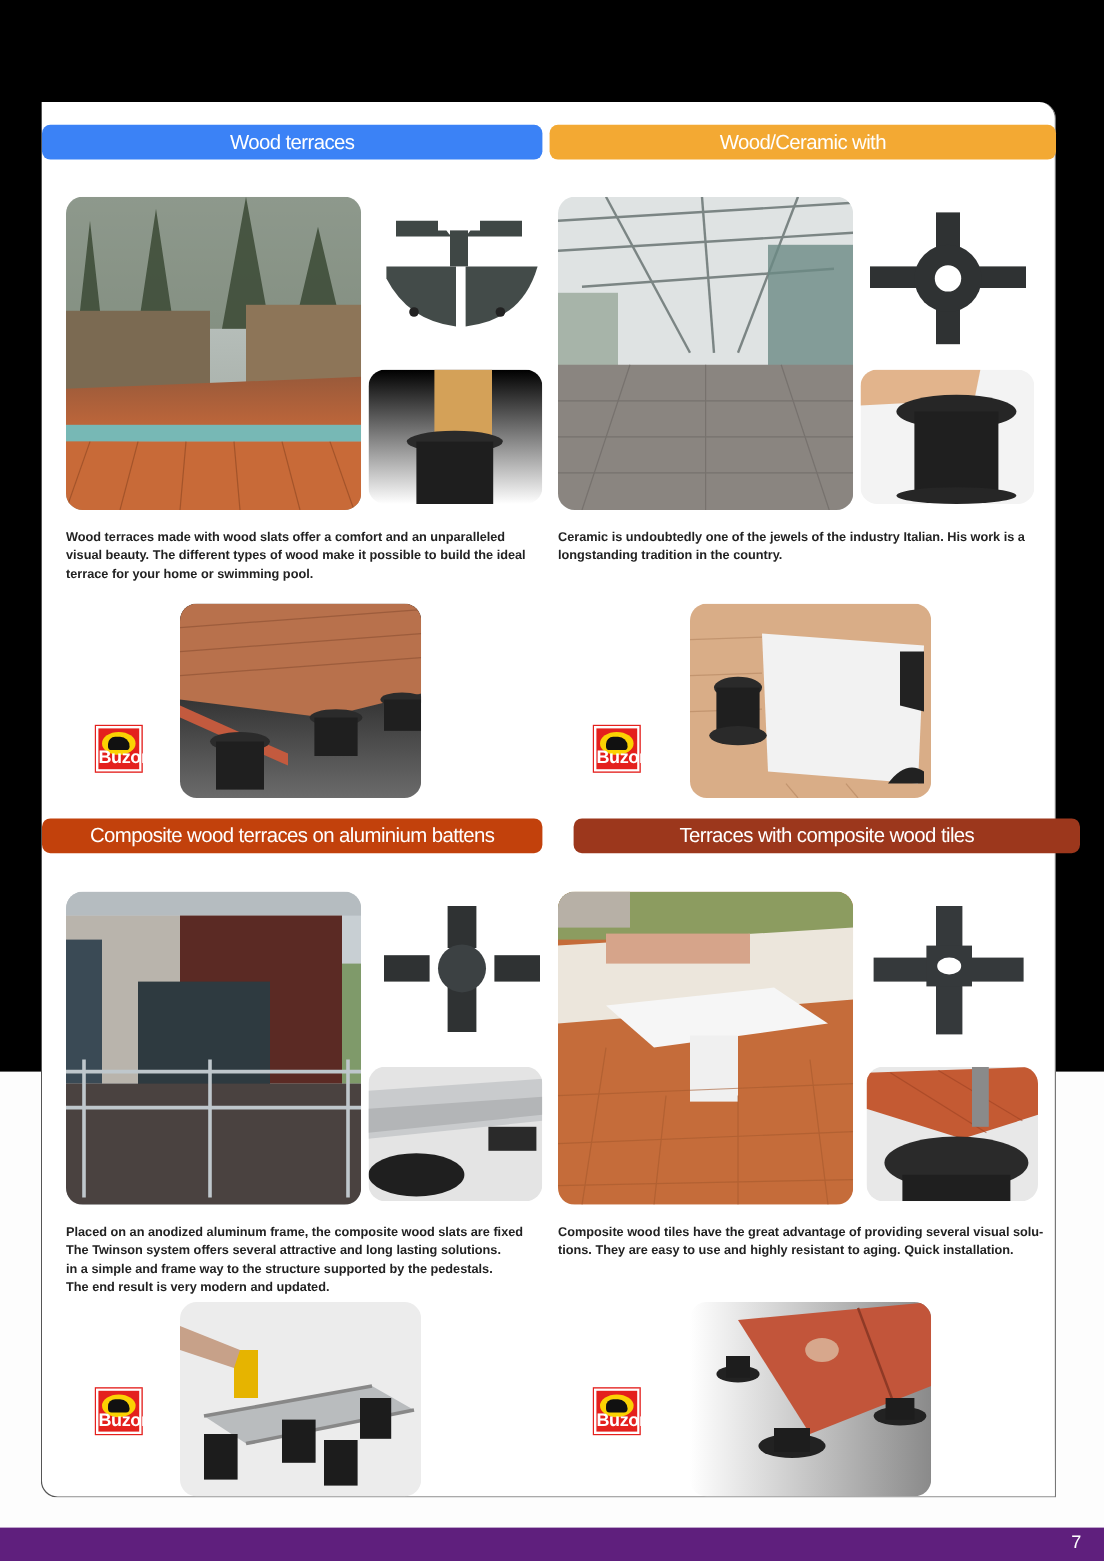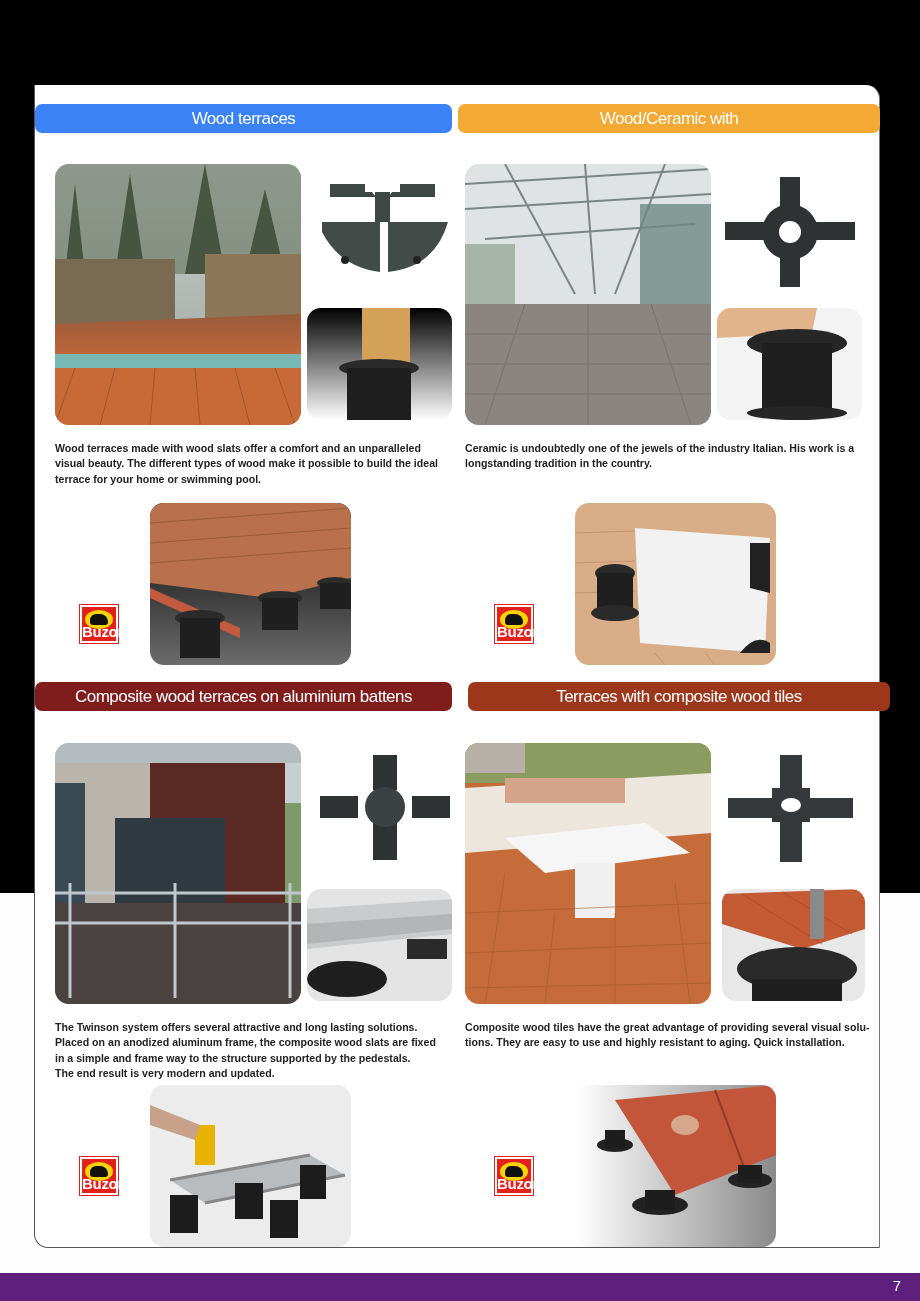--- a/index.html
+++ b/index.html
@@ -203,21 +203,21 @@
     </g>
     <path d="M60 25 L195 35 L190 150 L65 140 Z" fill="#f2f2f2"></path>
     <ellipse cx="40" cy="70" rx="20" ry="9" fill="#2a2a2a"></ellipse>
       <rect x="22" y="70" width="36" height="40" fill="#1f1f1f"></rect>
     <ellipse cx="40" cy="110" rx="24" ry="8" fill="#2a2a2a"></ellipse>
     <path d="M175 40 L195 40 L195 90 L175 85 Z" fill="#222"></path>
     <path d="M165 150 Q180 130 195 140 L195 150 Z" fill="#222"></path>
   </svg>
 </div>
 
-<div class="section-header" style="left:35px; top:682px; width:417px; background:#7f1d1d;">
+<div class="section-header" style="left:35px; top:682px; width:417px; background:#c2410c;">
   <span>Composite wood terraces on aluminium battens</span>
 </div>
 
 <div class="photo" style="left:55px; top:743px; width:246px; height:261px;">
   <svg width="246" height="261" viewBox="0 0 246 261">
     <rect width="246" height="261" fill="#c8cfd3"></rect>
     <rect x="0" y="0" width="246" height="20" fill="#b5bcc0"></rect>
     <rect x="0" y="20" width="230" height="140" fill="#b9b4ac"></rect>
     <rect x="95" y="20" width="135" height="140" fill="#5b2a24"></rect>
     <rect x="60" y="75" width="110" height="90" fill="#2e3a40"></rect>
@@ -248,22 +248,22 @@
   <svg width="145" height="112" viewBox="0 0 145 112">
     <rect width="145" height="112" fill="#e4e4e4"></rect>
     <path d="M0 20 L145 10 L145 45 L0 60 Z" fill="#c9cbcd"></path>
     <path d="M0 35 L145 25 L145 40 L0 55 Z" fill="#b3b5b7"></path>
     <ellipse cx="40" cy="90" rx="40" ry="18" fill="#1f1f1f"></ellipse>
     <rect x="100" y="50" width="40" height="20" fill="#2a2a2a"></rect>
   </svg>
 </div>
 
 <div class="desc" style="left:55px; top:1020px; width:400px;">
+  <div>Placed on an anodized aluminum frame, the composite wood slats are fixed</div>
   <div>The Twinson system offers several attractive and long lasting solutions.</div>
-  <div>Placed on an anodized aluminum frame, the composite wood slats are fixed</div>
   <div>in a simple and frame way to the structure supported by the pedestals.</div>
   <div>The end result is very modern and updated.</div>
 </div>
 
 <div class="logo" style="left:80px; top:1157px;">
   <div class="oval"></div>
     <div class="bison"></div>
   <div class="txt">Buzon</div>
 </div>
 
@@ -277,21 +277,21 @@
     </g>
     <rect x="20" y="110" width="28" height="38" fill="#1c1c1c"></rect>
     <rect x="85" y="98" width="28" height="36" fill="#1c1c1c"></rect>
     <rect x="150" y="80" width="26" height="34" fill="#1c1c1c"></rect>
     <rect x="120" y="115" width="28" height="38" fill="#1c1c1c"></rect>
     <rect x="45" y="40" width="20" height="40" fill="#e6b400"></rect>
     <path d="M0 20 L50 40 L45 55 L0 40 Z" fill="#c7a189"></path>
   </svg>
 </div>
 
-<div class="section-header" style="left:468px; top:682px; width:422px; background:#9c371c;">
+<div class="section-header" style="left:478px; top:682px; width:422px; background:#9c371c;">
   <span>Terraces with composite wood tiles</span>
 </div>
 
 <div class="photo" style="left:465px; top:743px; width:246px; height:261px;">
   <svg width="246" height="261" viewBox="0 0 246 261">
     <rect width="246" height="261" fill="#c56c3a"></rect>
     <rect x="0" y="0" width="246" height="40" fill="#8c9c60"></rect>
     <rect x="0" y="0" width="60" height="30" fill="#b7b0a6"></rect>
     <path d="M0 45 L246 30 L246 90 L0 110 Z" fill="#ece6dc"></path>
     <rect x="40" y="35" width="120" height="25" fill="#d6a48a"></rect>

